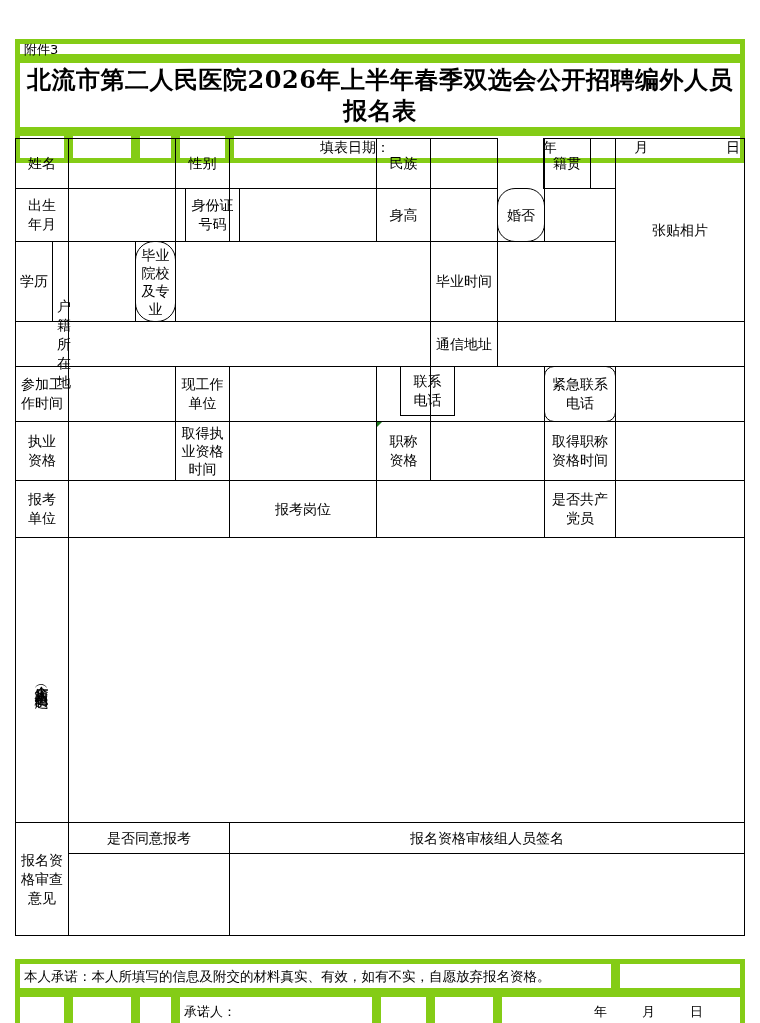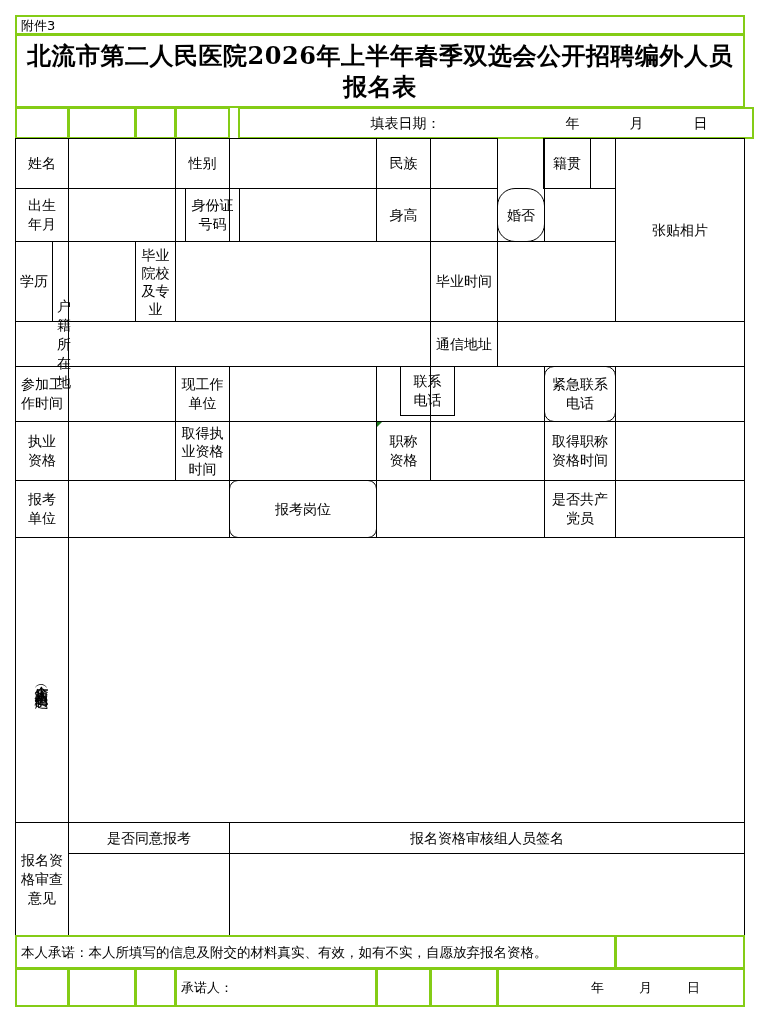--- a/index.html
+++ b/index.html
@@ -1,38 +1,38 @@
 <!DOCTYPE html>
 <html><head>
 <meta charset="utf-8">
 <style>
   html, body { margin:0; padding:0; background:#fff; }
   body { width:760px; height:1023px; position:relative; overflow:hidden;
          font-family:"DejaVu Sans", "Liberation Sans", sans-serif; color:#000; }
   .c { position:absolute; box-sizing:border-box; display:flex; align-items:center; justify-content:center;
        text-align:center; font-size:14px; line-height:19px; }
-  .g { border:2px solid #84cc16; }
+  .g { border:5px solid #84cc16;margin-top:24px; }
   .b { border:1px solid #000; }
   .title { font-family:"DejaVu Serif", "Liberation Serif", serif; font-weight:bold; font-size:24px;
            line-height:31px; letter-spacing:0.5px; padding:0 6px; }
   .left { justify-content:flex-start; padding-left:4px; }
   .vert { writing-mode:vertical-rl; text-orientation:upright; letter-spacing:1px; }
   .green { position:absolute; width:0; height:0; border-top:5px solid #1e7a1e; border-right:5px solid transparent; }
 </style>
 </head>
 <body>
 
 <div class="c g left" style="left:15px;top:15px;width:730px;height:20px;font-size:13px;">附件3</div>
 <div class="c g title" style="left:15px;top:34px;width:730px;height:74px;">北流市第二人民医院2026年上半年春季双选会公开招聘编外人员报名表</div>
 
 <div class="c g" style="left:15px;top:107px;width:54px;height:32px;"></div>
 <div class="c g" style="left:68px;top:107px;width:68px;height:32px;"></div>
 <div class="c g" style="left:135px;top:107px;width:41px;height:32px;"></div>
 <div class="c g" style="left:175px;top:107px;width:55px;height:32px;"></div>
-<div class="c g" style="left:238px;top:107px;width:516px;height:32px;justify-content:center;">
+<div class="c g" style="left:229px;top:107px;width:516px;height:32px;justify-content:space-between;">
   <span style="margin-left:86px;">填表日期：</span>
   <span style="margin-left:125px;">年</span>
   <span style="margin-left:50px;">月</span>
   <span style="margin-left:50px;">日</span>
 </div>
 
 <div class="c b" style="left:15px;top:138px;width:54px;height:51px;">姓名</div>
 <div class="c b" style="left:68px;top:138px;width:108px;height:51px;"></div>
 <div class="c b" style="left:175px;top:138px;width:55px;height:51px;">性别</div>
 <div class="c b" style="left:229px;top:138px;width:148px;height:51px;"></div>
@@ -48,21 +48,21 @@
 <div class="c b" style="left:175px;top:188px;width:55px;height:54px;white-space:pre-line;margin-left:10px;">身份证
 号码</div>
 <div class="c b" style="left:229px;top:188px;width:148px;height:54px;"></div>
 <div class="c b" style="left:376px;top:188px;width:55px;height:54px;">身高</div>
 <div class="c b" style="left:430px;top:188px;width:68px;height:54px;"></div>
 <div class="c b" style="left:497px;top:188px;width:48px;height:54px;border-radius:18px;">婚否</div>
 <div class="c b" style="left:544px;top:188px;width:72px;height:54px;"></div>
 
 <div class="c b" style="left:15px;top:241px;width:38px;height:81px;">学历</div>
 <div class="c b" style="left:68px;top:241px;width:68px;height:81px;"></div>
-<div class="c b" style="left:135px;top:241px;width:41px;height:81px;white-space:pre-line;line-height:18px;">毕业
+<div class="c b" style="left:135px;top:241px;width:41px;height:81px;white-space:pre-line;line-height:18px;border-radius:19px;">毕业
 院校
 及专
 业</div>
 <div class="c b" style="left:175px;top:241px;width:256px;height:81px;"></div>
 <div class="c b" style="left:430px;top:241px;width:68px;height:81px;">毕业时间</div>
 <div class="c b" style="left:497px;top:241px;width:119px;height:81px;"></div>
 
 <div class="c b" style="left:15px;top:321px;width:54px;height:46px;white-space:pre-line;padding-left:44px;">户籍所
 在地</div>
 <div class="c b" style="left:68px;top:321px;width:363px;height:46px;"></div>
@@ -93,21 +93,21 @@
 资格</div>
 <div class="green" style="left:377px;top:422px;"></div>
 <div class="c b" style="left:430px;top:421px;width:115px;height:60px;"></div>
 <div class="c b" style="left:544px;top:421px;width:72px;height:60px;white-space:pre-line;">取得职称
 资格时间</div>
 <div class="c b" style="left:615px;top:421px;width:130px;height:60px;"></div>
 
 <div class="c b" style="left:15px;top:480px;width:54px;height:58px;white-space:pre-line;">报考
 单位</div>
 <div class="c b" style="left:68px;top:480px;width:162px;height:58px;"></div>
-<div class="c b" style="left:229px;top:480px;width:148px;height:58px;border-radius:9px;">报考岗位</div>
+<div class="c b" style="left:229px;top:480px;width:148px;height:58px;">报考岗位</div>
 <div class="c b" style="left:376px;top:480px;width:169px;height:58px;"></div>
 <div class="c b" style="left:544px;top:480px;width:72px;height:58px;white-space:pre-line;">是否共产
 党员</div>
 <div class="c b" style="left:615px;top:480px;width:130px;height:58px;"></div>
 
 <div class="c b" style="left:15px;top:537px;width:54px;height:286px;">
   <span class="vert" style="font-size:14px;line-height:16px;">个人简历（从高中填起）</span>
 </div>
 <div class="c b" style="left:68px;top:537px;width:677px;height:286px;"></div>
 

